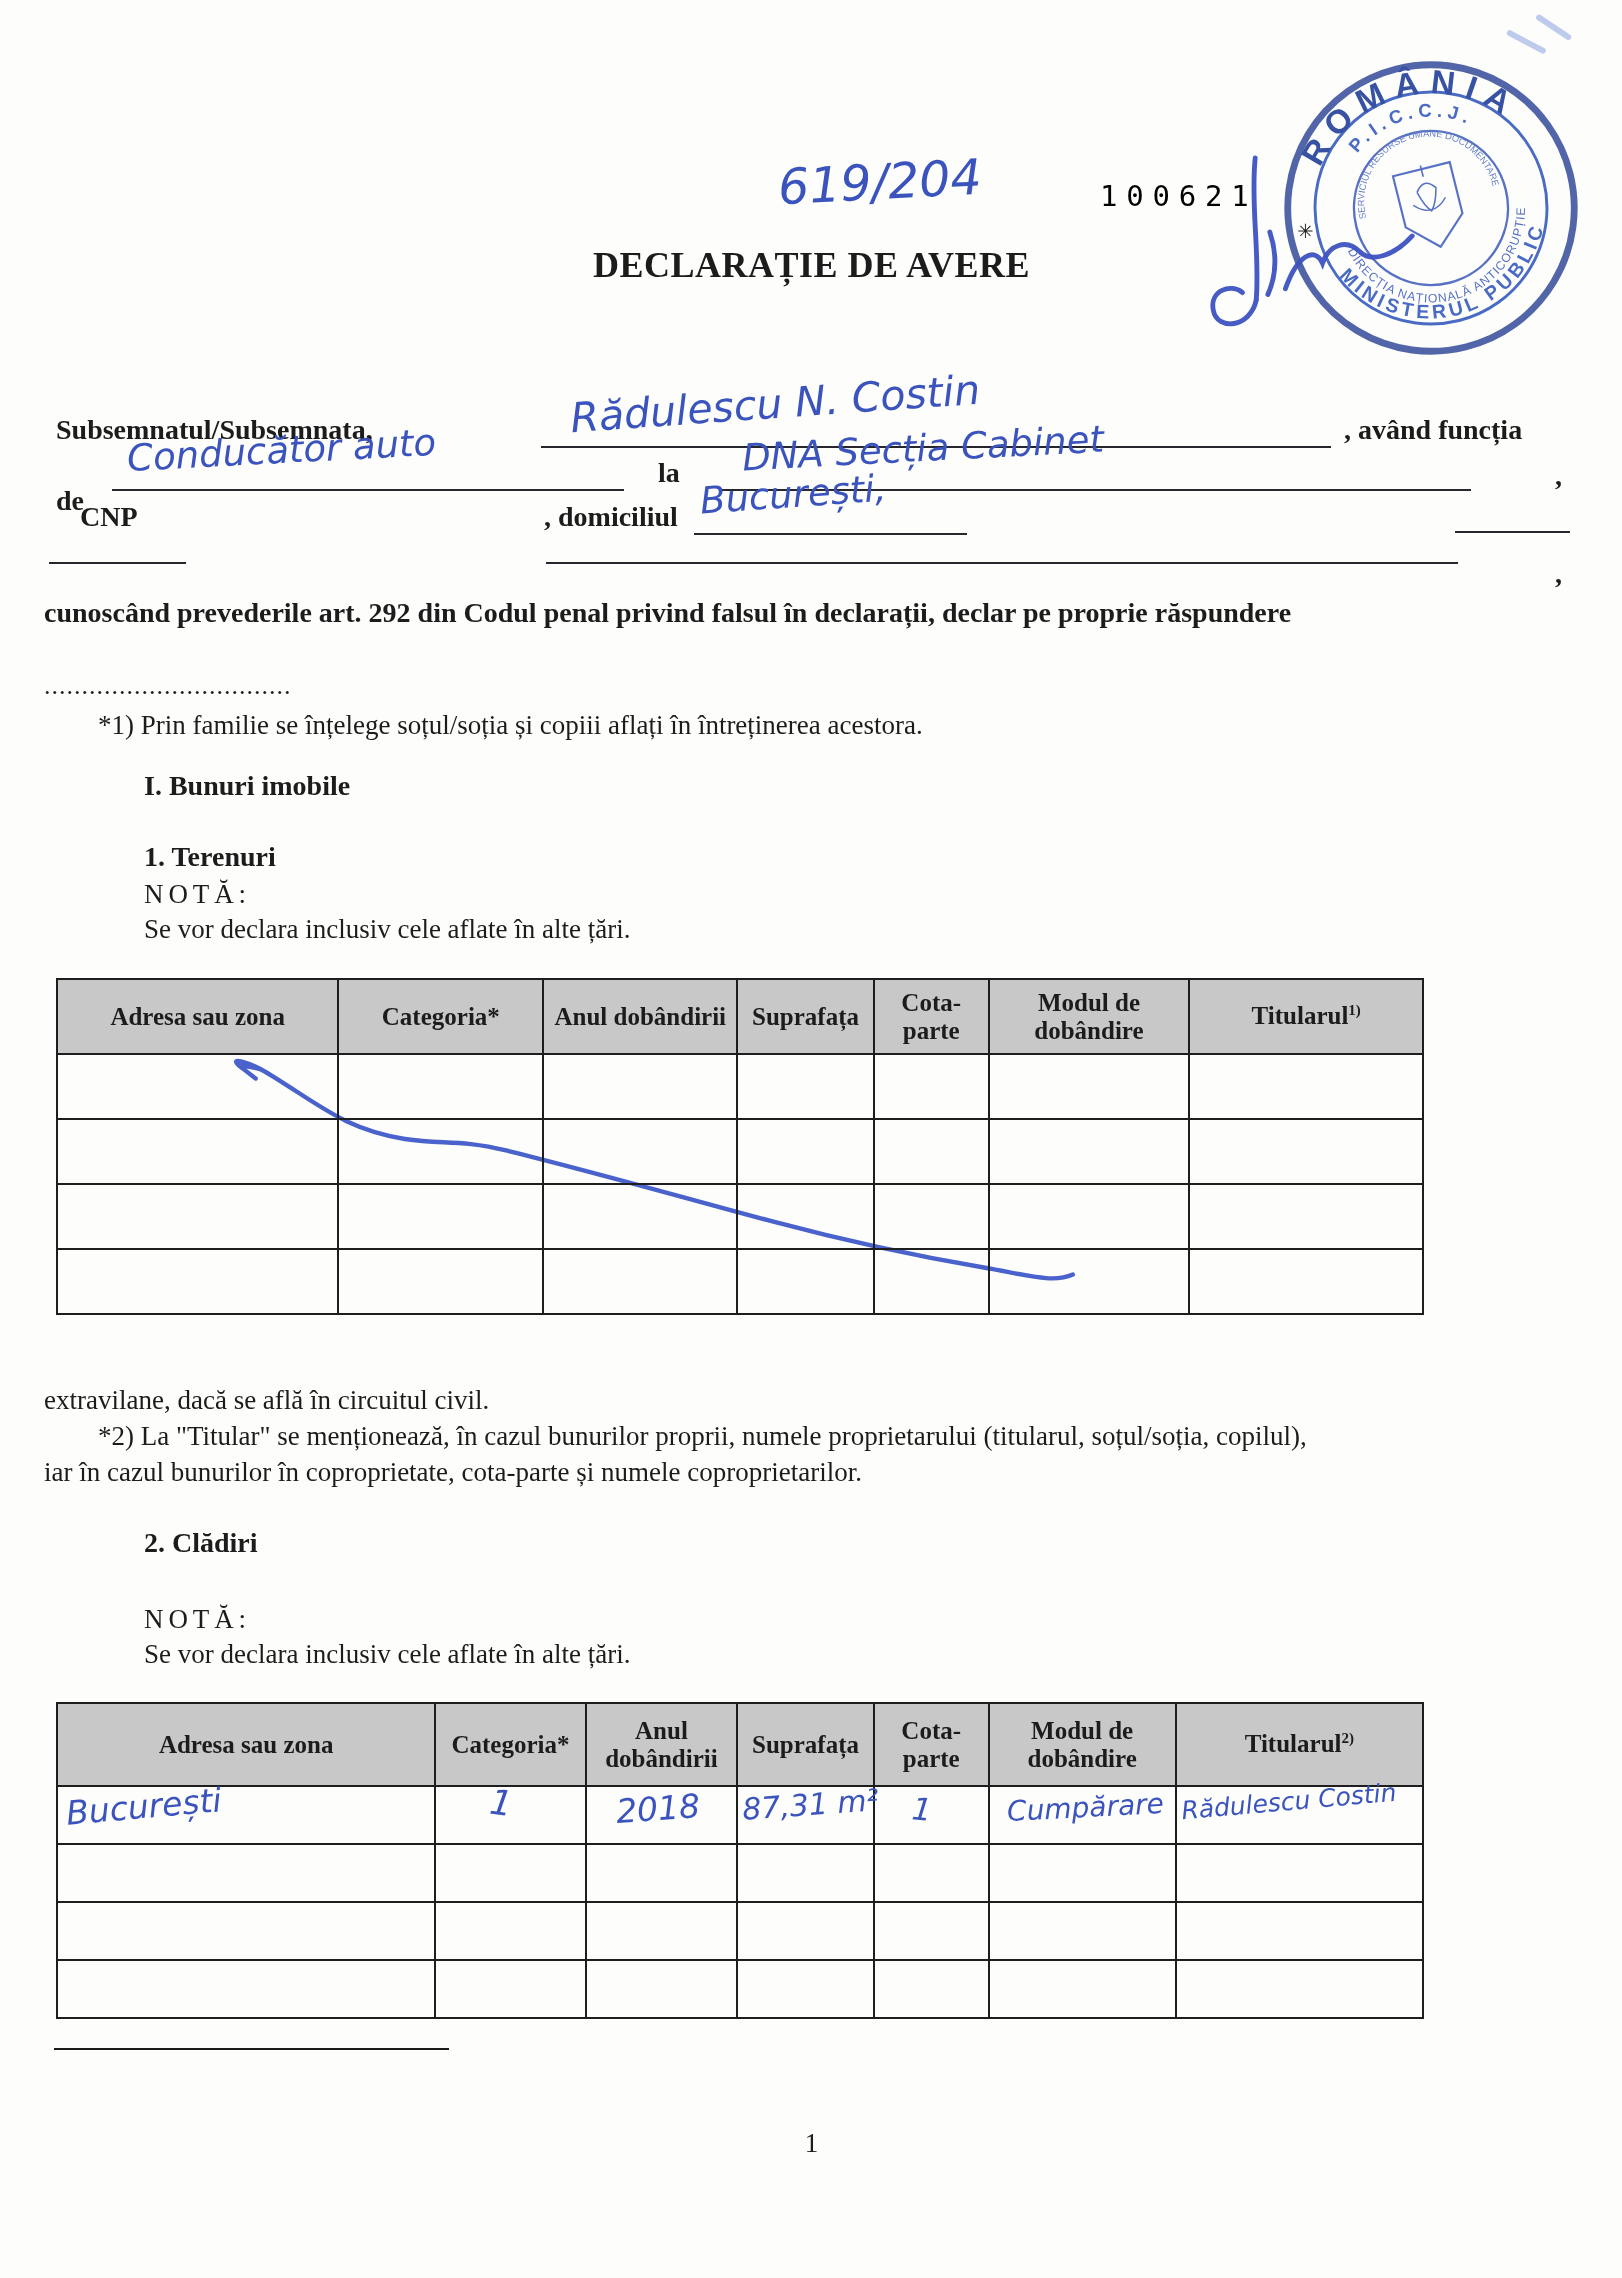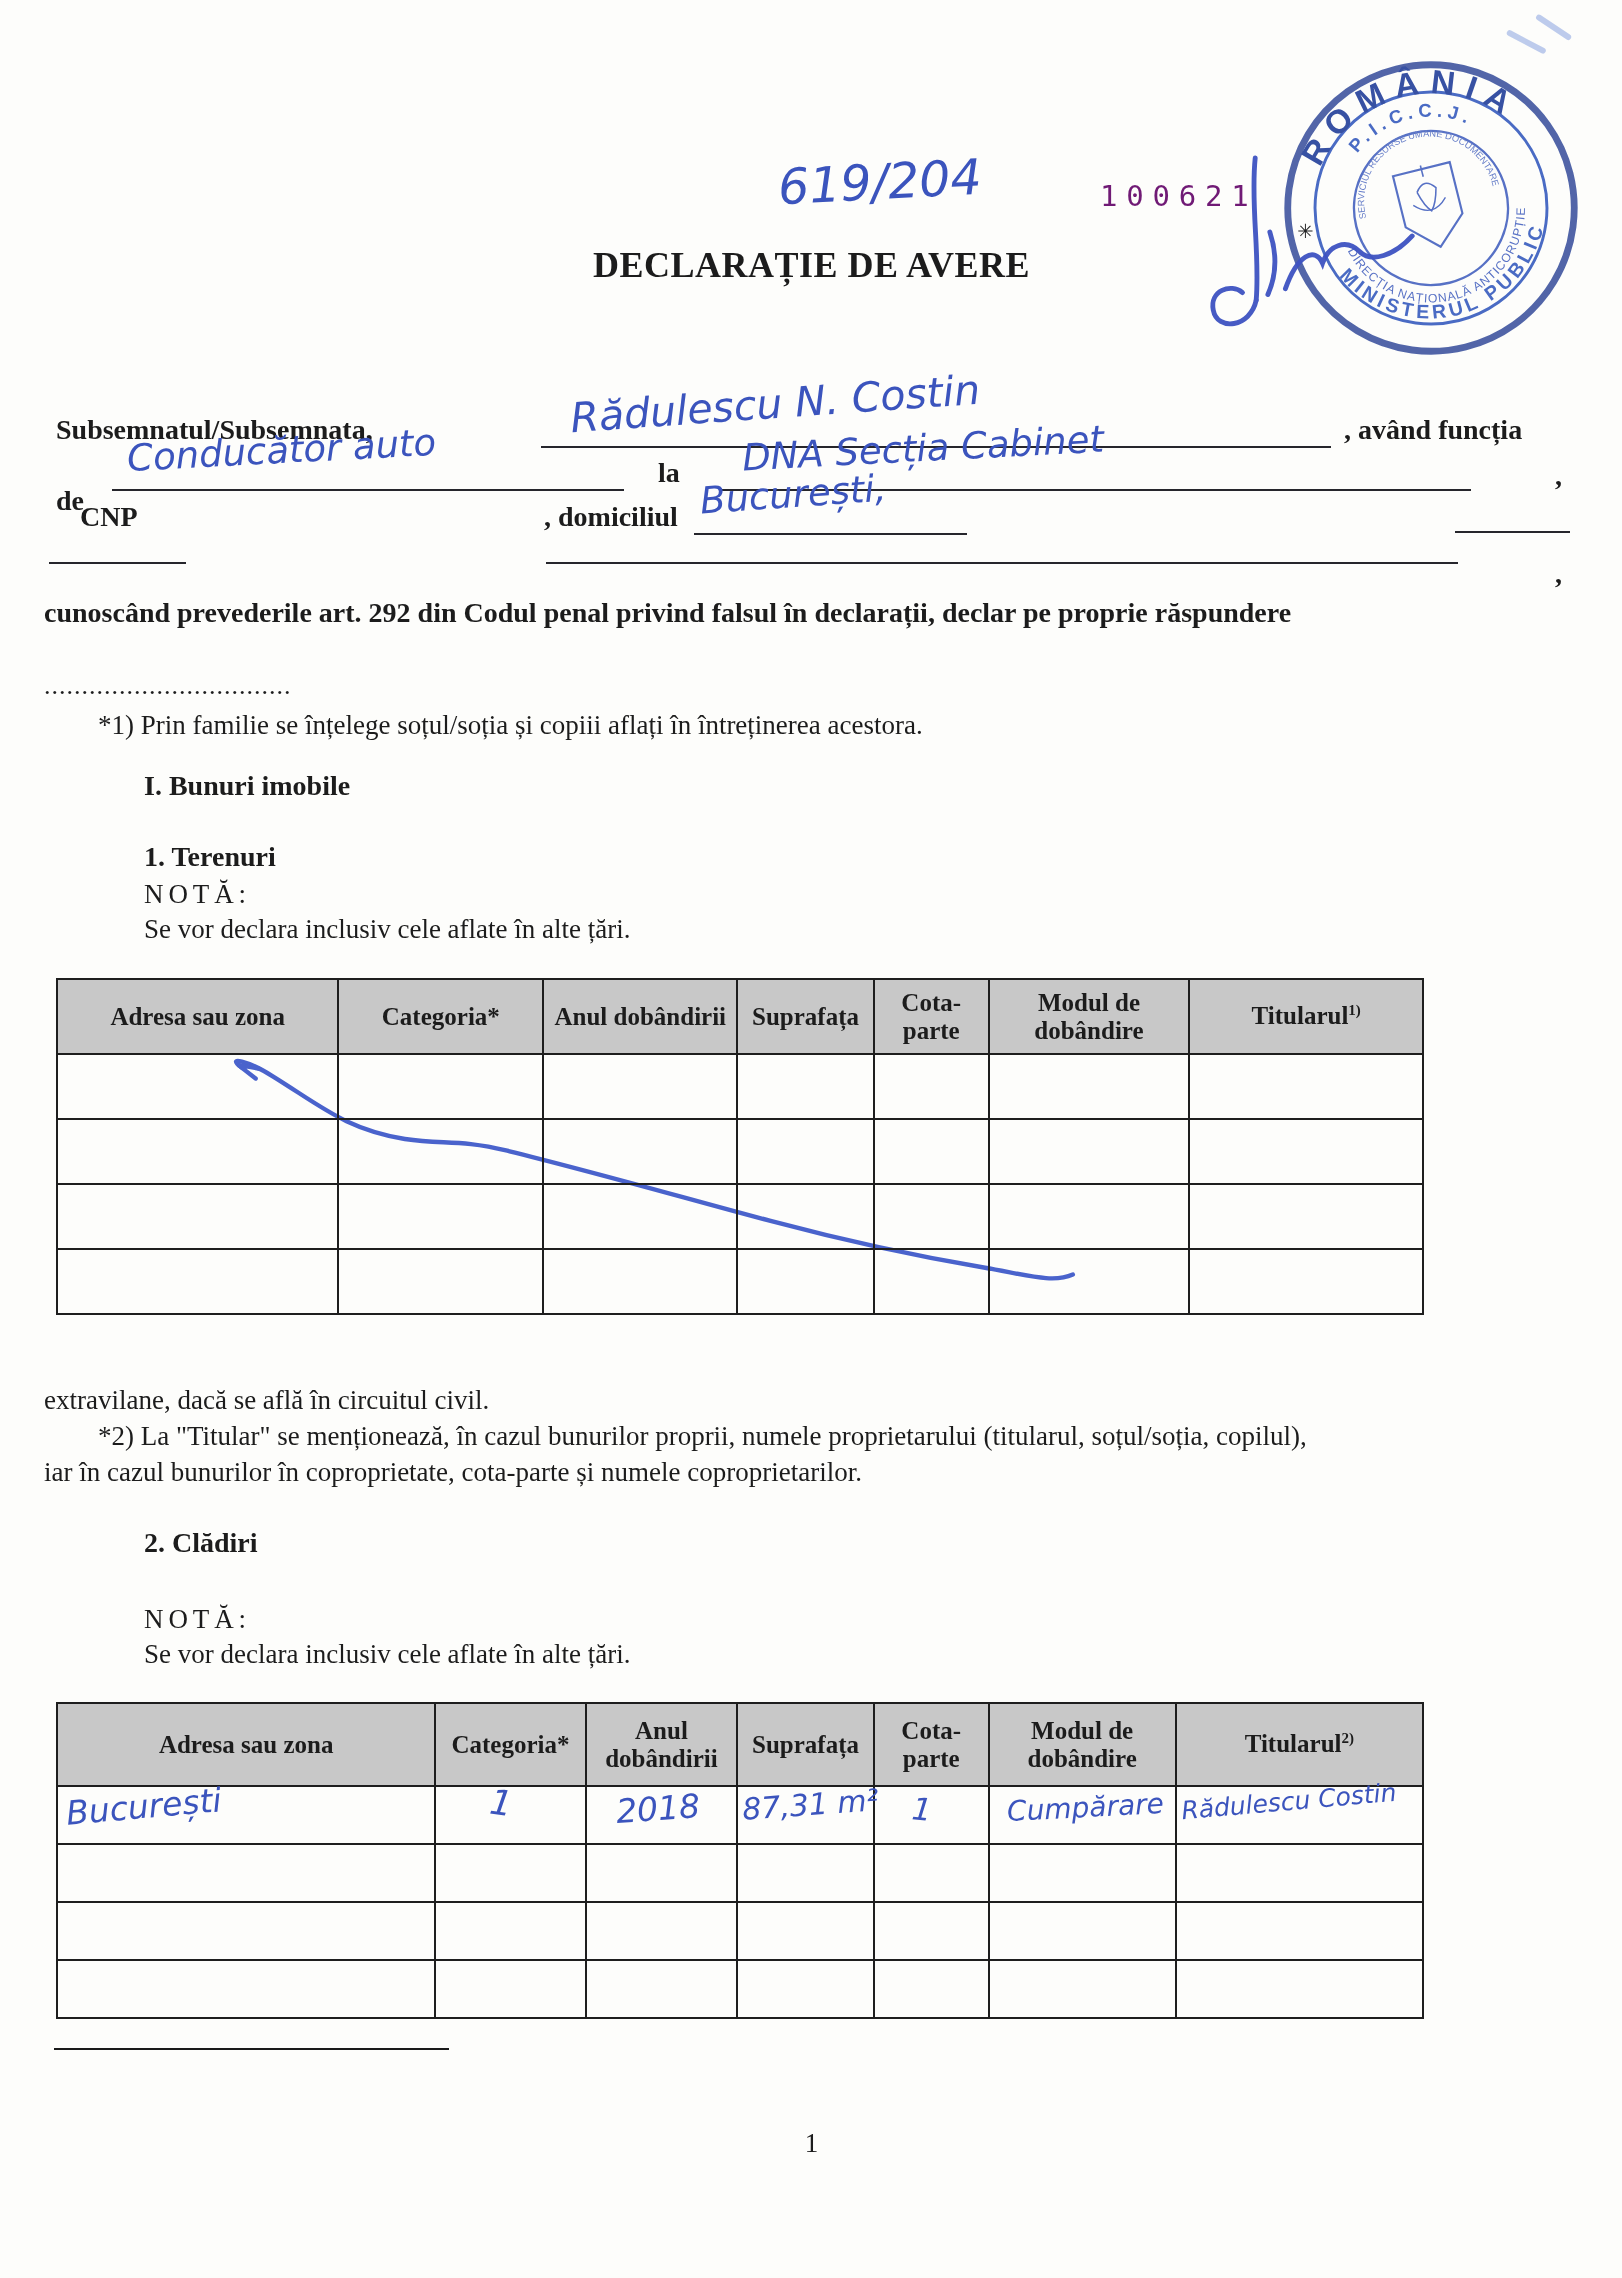--- a/index.html
+++ b/index.html
@@ -22,21 +22,21 @@
                 vertical-align:middle;line-height:1.12;padding:2px 2.9px;
                 border-bottom-width:2.9px;}
   .doc-table{border:2.9px solid #151515;}
   .t1 td{height:61px;}
   .t2 td{height:54px;}
   .t1 th{height:69px;}
   .t2 th{height:77px;}
   .cell{position:relative;}
   .cell .hw{position:absolute;}
   .stamp-num{font-family:"DejaVu Sans Mono",monospace;font-size:29px;letter-spacing:8.8px;
-             color:#701a75;}
+             color:#000000;}
   .fn{font-size:27px;white-space:nowrap;}
   .dots{font-size:26px;letter-spacing:1px;}
   .rule{border-top:2.9px solid #1a1a1a;}
   sup{font-size:60%;}
   svg text{font-family:"Liberation Sans",sans-serif;}
 </style>
 </head>
 <body>
 
 <div class="page">

